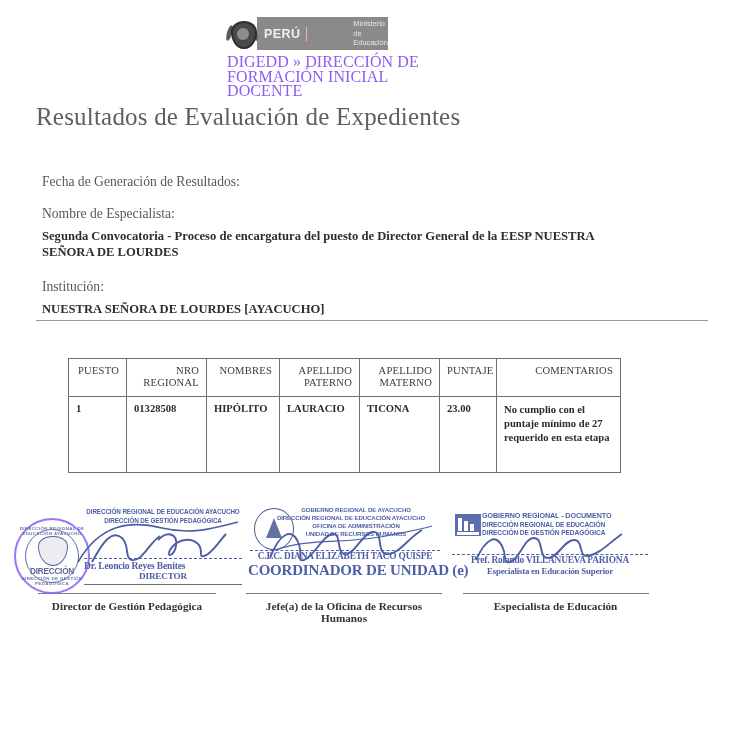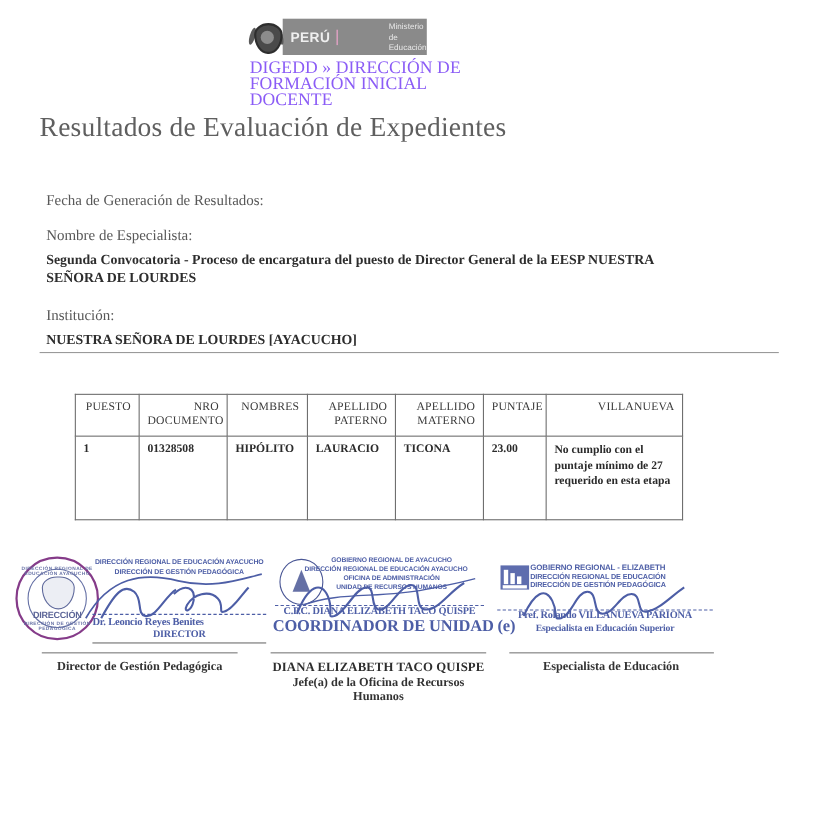--- a/index.html
+++ b/index.html
@@ -223,25 +223,25 @@
     white-space: nowrap;
   }
   .dashline {
     border-top: 1.6px dashed #4d5ea6;
   }
 
   
   .round-seal {
     position: absolute;
     left: 2px;
-    top: 8px;
+    top: 20px;
     width: 76px;
     height: 76px;
     border-radius: 50%;
-    border: 2px solid #701a75;
+    border: 2px solid #8b5cf6;
     box-sizing: border-box;
     opacity: 0.85;
   }
   .round-seal .inner-ring {
     position: absolute;
     left: 9px;
     top: 9px;
     right: 9px;
     bottom: 9px;
     border-radius: 50%;
@@ -395,26 +395,26 @@
       <col class="c-doc">
       <col class="c-nombres">
     <col class="c-ap-pat">
       <col class="c-ap-mat">
       <col class="c-puntaje">
       <col class="c-coment">
   </colgroup>
   <thead>
     <tr>
       <th>PUESTO</th>
-      <th>NRO DOCUMENTO</th>
+      <th>NRO REGIONAL</th>
       <th>NOMBRES</th>
       <th>APELLIDO PATERNO</th>
       <th>APELLIDO MATERNO</th>
       <th>PUNTAJE</th>
-      <th>VILLANUEVA</th>
+      <th>COMENTARIOS</th>
     </tr>
   </thead>
   <tbody>
     <tr>
       <td>1</td>
       <td>01328508</td>
       <td>HIPÓLITO</td>
       <td>LAURACIO</td>
       <td>TICONA</td>
       <td>23.00</td>
@@ -467,34 +467,33 @@
         <path d="M4 34 C14 8, 26 4, 32 18 C38 32, 30 38, 38 36 C48 33, 56 12, 66 10 C76 8, 70 28, 78 30 C88 32, 96 10, 106 8 C118 6, 110 28, 120 30 C132 32, 142 14, 156 6" fill="none" stroke="#4d5ea6" stroke-width="1.9"></path>
         <path d="M10 26 C40 14, 80 20, 120 12 C140 8, 152 6, 166 2" fill="none" stroke="#4d5ea6" stroke-width="1.2"></path>
       </svg>
 
       <div class="dashline" style="position:absolute;left:6px;top:52px;width:190px;"></div>
       <div class="stamp-name" style="position:absolute;left:4px;top:53px;width:194px;font-size:9.4px;text-align:center;">C.P.C. DIANA ELIZABETH TACO QUISPE</div>
       <div class="stamp-name" style="position:absolute;left:4px;top:64px;width:194px;font-size:15px;text-align:center;">COORDINADOR DE UNIDAD (e)</div>
     </div>
 
     <div class="sig-rule"></div>
-    <div class="sig-name">DIANA ELIZABETH TACO QUISPE</div>
     <div class="sig-role">Jefe(a) de la Oficina de Recursos Humanos</div>
   </div>
 
   <div class="sig-block" id="sig-3">
     <div class="stamp-area">
       <div class="square-emblem">
         <div class="bar b1"></div>
           <div class="bar b2"></div>
         <div class="bar b3"></div>
           <div class="bar b4"></div>
       </div>
 
-      <div class="stamp-text" style="position:absolute;left:34px;top:13px;width:172px;font-size:7.2px;text-align:left;">GOBIERNO REGIONAL - ELIZABETH</div>
+      <div class="stamp-text" style="position:absolute;left:34px;top:13px;width:172px;font-size:7.2px;text-align:left;">GOBIERNO REGIONAL - DOCUMENTO</div>
       <div class="stamp-text" style="position:absolute;left:34px;top:22px;width:172px;font-size:6.6px;text-align:left;">DIRECCIÓN REGIONAL DE EDUCACIÓN</div>
       <div class="stamp-text" style="position:absolute;left:34px;top:30px;width:172px;font-size:6.6px;text-align:left;">DIRECCIÓN DE GESTIÓN PEDAGÓGICA</div>
 
       <svg class="scribble" style="left:22px;top:32px;" width="170" height="38" viewBox="0 0 170 38">
         <path d="M6 30 C16 8, 26 4, 32 16 C38 28, 32 34, 40 32 C50 29, 54 8, 64 8 C74 8, 68 28, 78 28 C88 28, 94 10, 104 10 C114 10, 108 28, 118 26 C130 24, 140 12, 152 4" fill="none" stroke="#4d5ea6" stroke-width="1.9"></path>
       </svg>
 
       <div class="dashline" style="position:absolute;left:4px;top:56px;width:196px;"></div>
       <div class="stamp-name" style="position:absolute;left:2px;top:57px;width:200px;font-size:9.4px;text-align:center;">Pref. Rolando VILLANUEVA PARIONA</div>
       <div class="stamp-name" style="position:absolute;left:2px;top:68px;width:200px;font-size:8.8px;text-align:center;">Especialista en Educación Superior</div>

